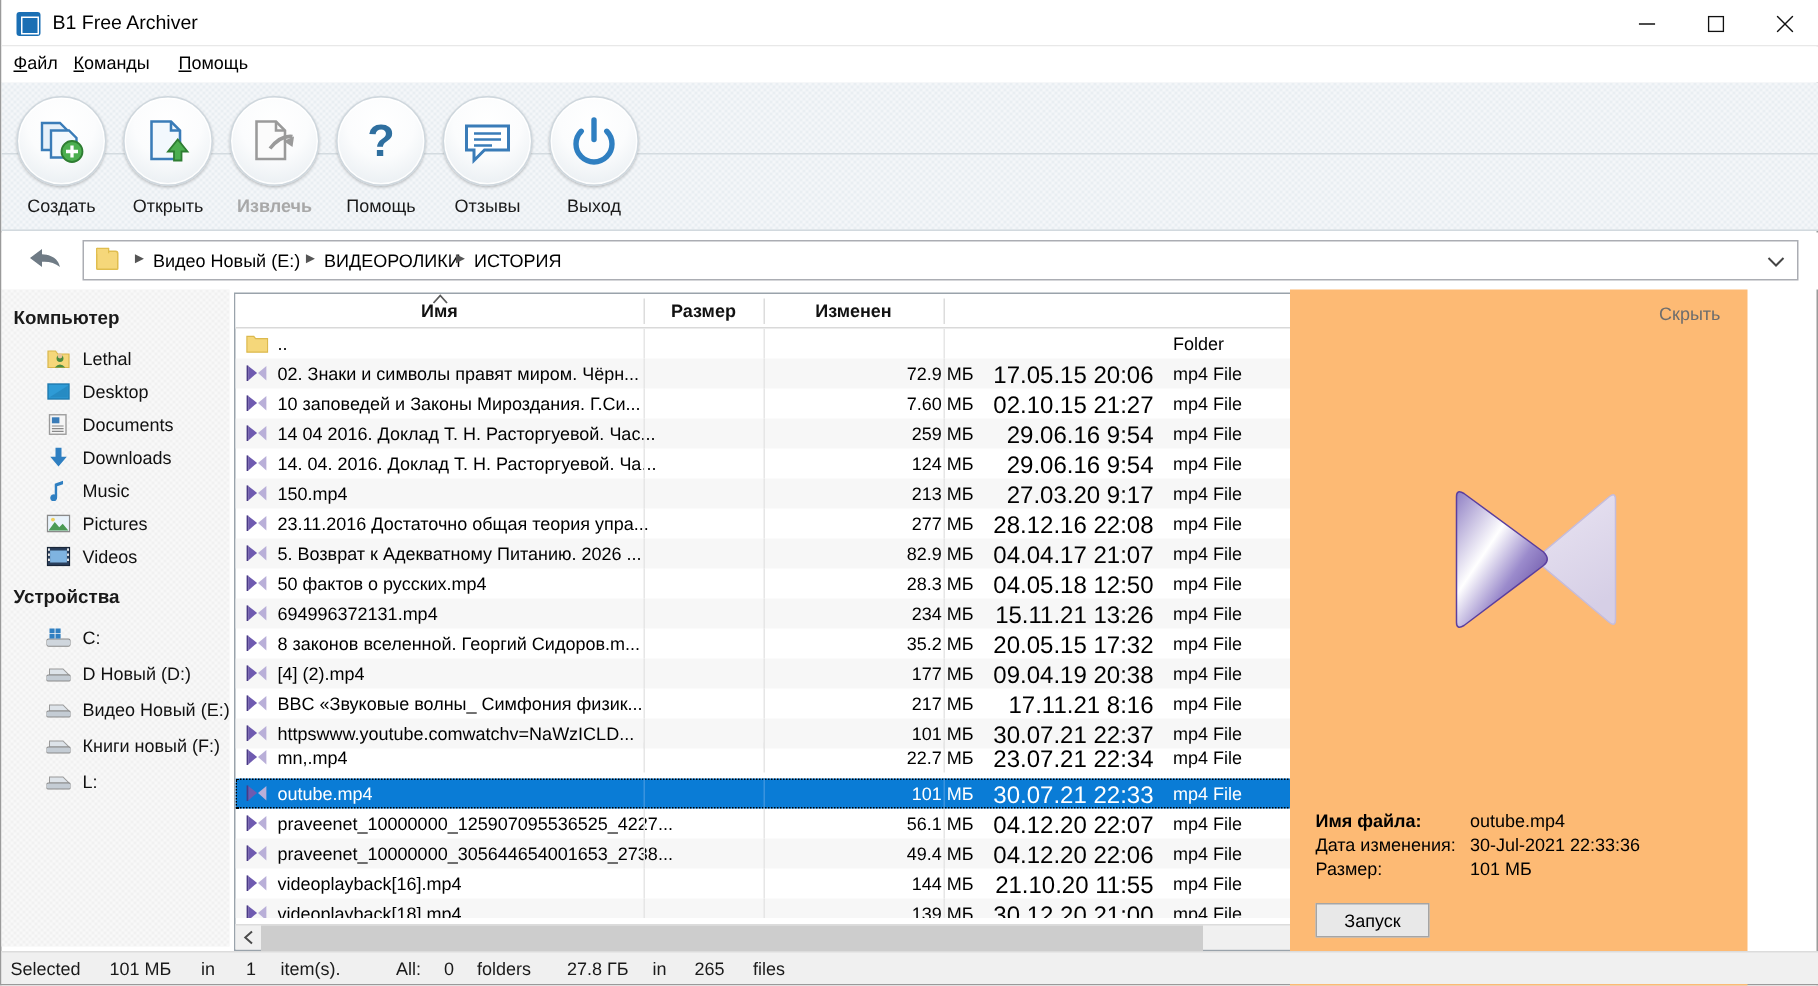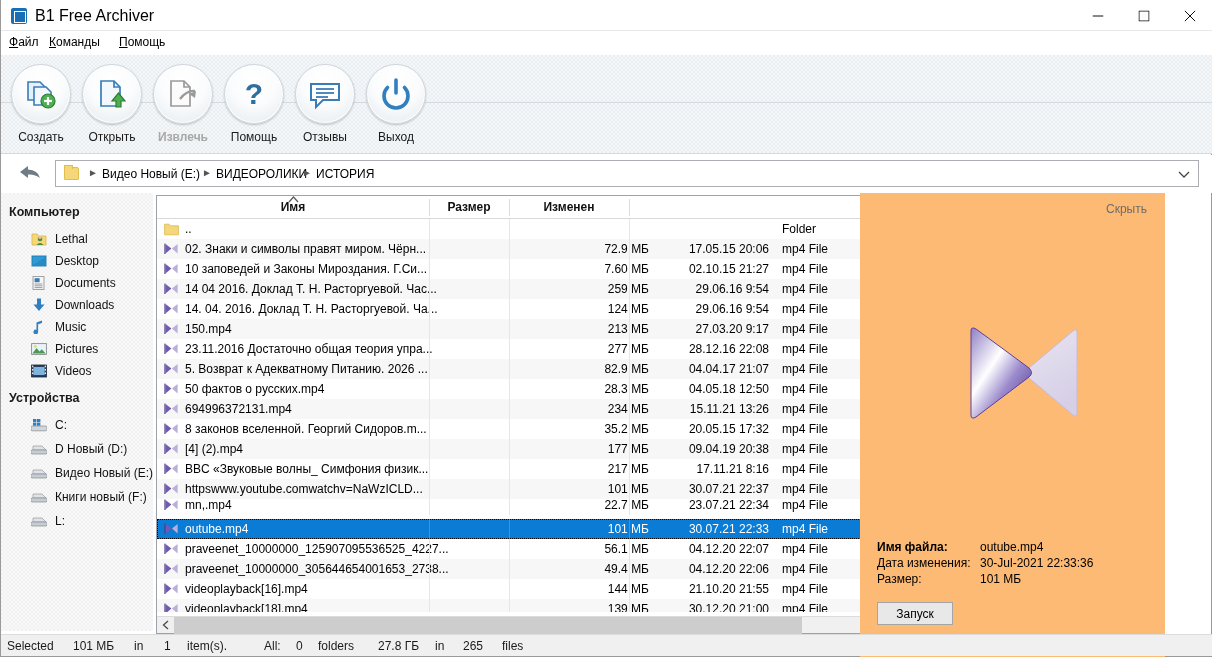--- a/index.html
+++ b/index.html
@@ -13,21 +13,21 @@
   .app { position:relative; width:1212px; height:657px; background:#fff;
          border:1px solid #9a9a9a; border-top:none; }
 
   
   .titlebar { position:absolute; left:0; top:0; width:1212px; height:31px;
               background:#ffffff; border-bottom:1px solid #e8e8e8; }
   .title-icon { position:absolute; left:10px; top:8px; width:16px; height:16px;
                 background:#1a6fb4; border-radius:2px; }
   .title-icon::after { content:""; position:absolute; left:3px; top:3px;
                        width:10px; height:10px; border:1.5px solid #fff; }
-  .title-text { position:absolute; left:34px; top:7px; font-size:16px; color:#000; }
+  .title-text { position:absolute; left:34px; top:7px; font-size:13px; color:#000; }
   .wbtn { position:absolute; top:0; width:46px; height:31px; cursor:default; }
   .wbtn svg { position:absolute; left:50%; top:50%; transform:translate(-50%,-50%); }
   .wmin { right:92px; } .wmax { right:46px; } .wclose { right:0px; }
 
   
   .menubar { position:absolute; left:0; top:31px; width:1212px; height:24px;
              background:#ffffff; }
   .menu-item { position:absolute; top:4px; font-size:12px; color:#000; cursor:default;}
   .menu-item u { text-decoration:underline; }
   .m0 { left:8px; } .m1 { left:48px; } .m2 { left:118px; }
@@ -88,21 +88,21 @@
                text-align:center; }
   .hdiv { position:absolute; top:3px; width:1px; height:17px; background:#dcdcdc; }
   .rows { position:absolute; left:0; top:23px; width:736px; height:393px; overflow:hidden; }
   .row { position:absolute; left:0; width:736px; height:20px; cursor:default; }
   .row.alt { background:#f7f7f7; }
   .row.sel { background:#0a7cd6; color:#fff; outline:1px dotted #000; outline-offset:-1px; }
   .row .c-icon { position:absolute; left:7px; top:3px; width:15px; height:14px; }
   .row .c-name { position:absolute; left:28px; top:3px; width:395px; font-size:12px;
                  white-space:nowrap; overflow:hidden; }
   .row .c-size { position:absolute; left:300px; top:3px; width:192px; font-size:12px; text-align:right; }
-  .row .c-date { position:absolute; left:420px; top:3px; width:192px; font-size:12px; text-align:right; }
+  .row .c-date { position:absolute; left:420px; top:3px; width:192px; font-size:16px; text-align:right; }
   .row .c-sec  { position:absolute; left:625px; top:3px; font-size:12px; }
   .rdiv { position:absolute; width:1px; height:20px; background:#e6e6e6; }
   .row.sel .rdiv { background:#3a93de; }
 
   .vscroll { position:absolute; right:0; top:0; width:16px; height:417px; background:#f0f0f0;
              border-left:1px solid #dcdcdc; }
   .vs-arrow { position:absolute; left:0; width:16px; height:17px; cursor:default; }
   .vs-thumb { position:absolute; left:0; top:17px; width:16px; height:35px; background:#cdcdcd; cursor:default;}
   .hscroll { position:absolute; left:0; bottom:0; width:750px; height:17px; background:#f0f0f0;
              border-top:1px solid #dcdcdc; }
@@ -647,21 +647,21 @@
           <span class="rdiv" style="left: 472px;"></span>
         </div>
         <div class="row" style="top: 360px;">
           <span class="c-icon"><svg width="15" height="14" viewBox="0 0 15 14">
               <path d="M1.5 2 L7.4 6.6 L1.5 11.6 Z" fill="#6f5bb0"></path>
               <path d="M13.6 2 L8 6.6 L13.6 11.6 Z" fill="#b9afd8"></path>
               <rect x="0.4" y="1.6" width="1.1" height="10.4" fill="#4a3a85"></rect>
             </svg></span>
           <span class="c-name">videoplayback[16].mp4</span>
           <span class="c-size">144 МБ</span>
-          <span class="c-date">21.10.20 21:55</span>
+          <span class="c-date">21.10.20 11:55</span>
           <span class="c-sec">mp4 File</span>
           <span class="rdiv" style="left: 272px;"></span>
           <span class="rdiv" style="left: 352px;"></span>
           <span class="rdiv" style="left: 472px;"></span>
         </div>
         <div class="row alt" style="top: 380px;">
           <span class="c-icon"><svg width="15" height="14" viewBox="0 0 15 14">
               <path d="M1.5 2 L7.4 6.6 L1.5 11.6 Z" fill="#6f5bb0"></path>
               <path d="M13.6 2 L8 6.6 L13.6 11.6 Z" fill="#b9afd8"></path>
               <rect x="0.4" y="1.6" width="1.1" height="10.4" fill="#4a3a85"></rect>

